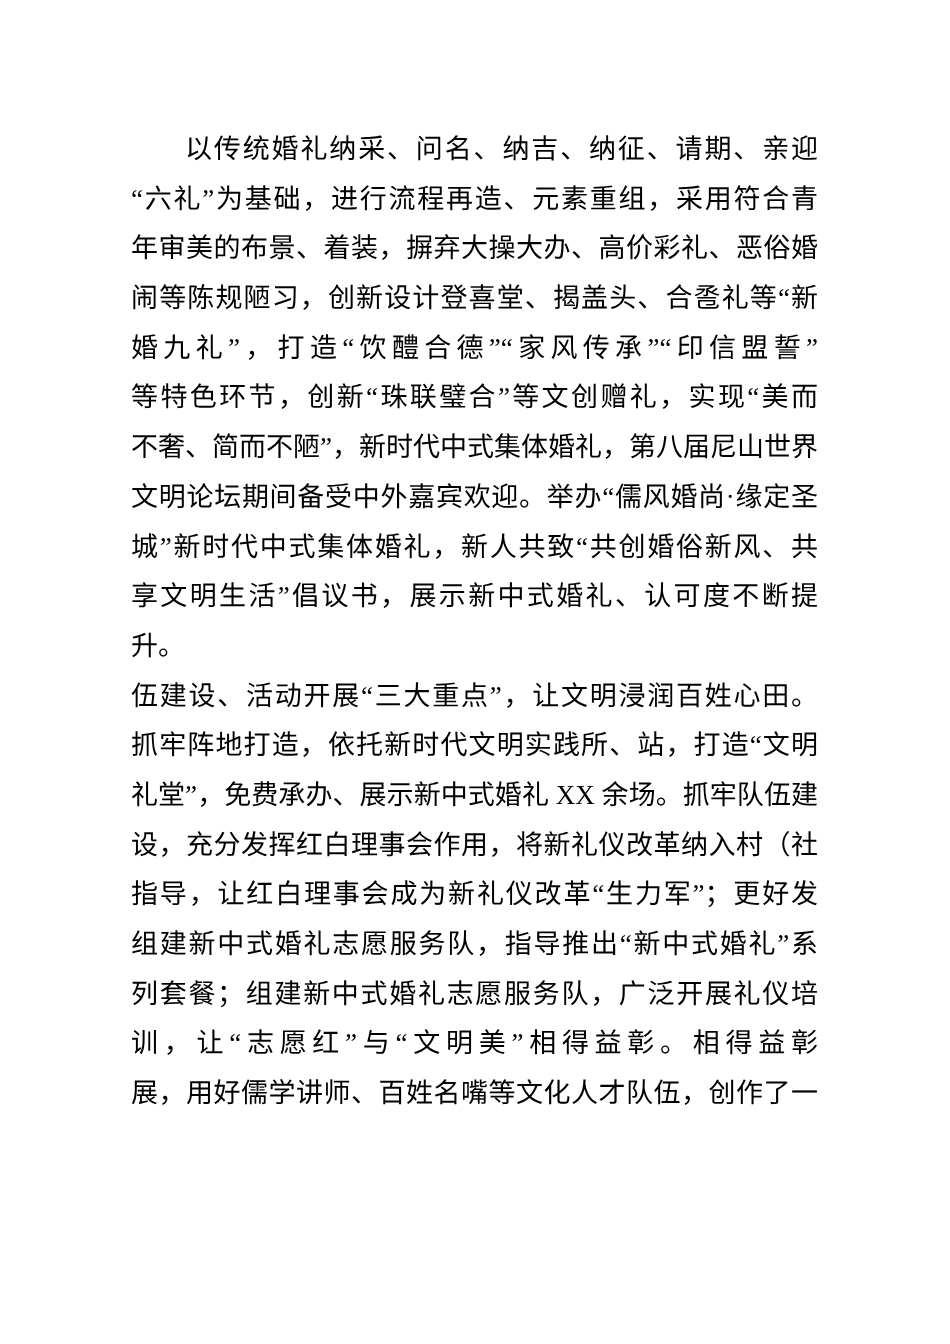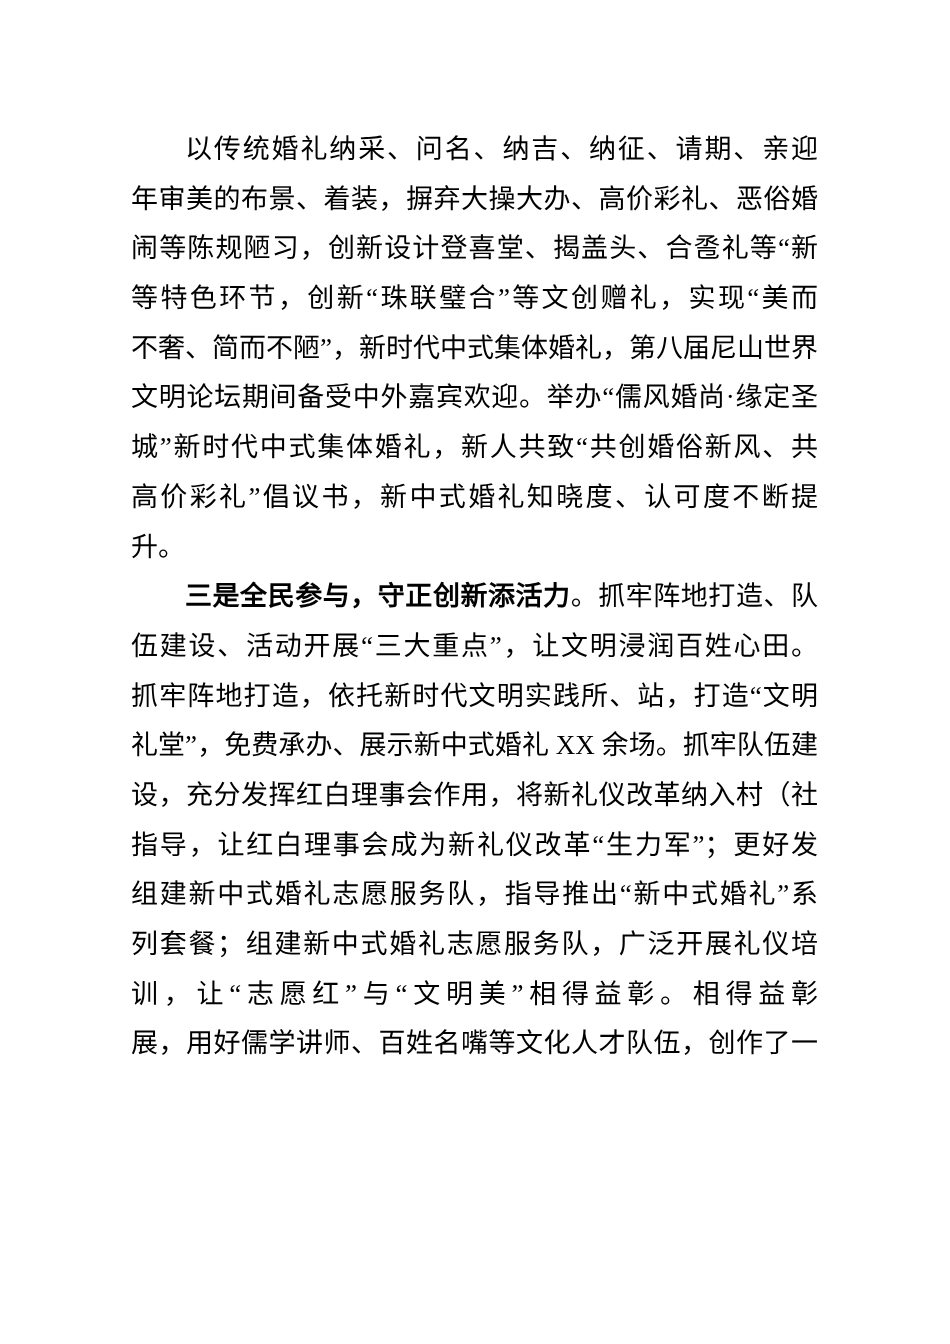--- a/index.html
+++ b/index.html
@@ -50,31 +50,32 @@
     font-weight: 700;
   }
 </style>
 </head>
 <body>
 
 <div class="page">
   <div class="doc">
       <div class="paragraph">
         <div class="line indent"><span class="run">以传统婚礼纳采、问名、纳吉、纳征、请期、亲迎</span></div>
+        <div class="line"><span class="run">“六礼”为基础，进行流程再造、元素重组，采用符合青</span></div>
         <div class="line"><span class="run">年审美的布景、着装，摒弃大操大办、高价彩礼、恶俗婚</span></div>
         <div class="line"><span class="run">闹等陈规陋习，创新设计登喜堂、揭盖头、合卺礼等“新</span></div>
+        <div class="line"><span class="run">婚九礼”，打造“饮醴合德”“家风传承”“印信盟誓”</span></div>
         <div class="line"><span class="run">等特色环节，创新“珠联璧合”等文创赠礼，实现“美而</span></div>
         <div class="line"><span class="run">不奢、简而不陋”，新时代中式集体婚礼，第八届尼山世界</span></div>
         <div class="line"><span class="run">文明论坛期间备受中外嘉宾欢迎。举办“儒风婚尚·缘定圣</span></div>
         <div class="line"><span class="run">城”新时代中式集体婚礼，新人共致“共创婚俗新风、共</span></div>
-        <div class="line"><span class="run">高价彩礼”倡议书，新中式婚礼知晓度、认可度不断提</span></div>
+        <div class="line"><span class="run">享文明生活”倡议书，展示新中式婚礼、认可度不断提</span></div>
         <div class="line no-fill"><span class="run">升。</span></div>
       </div>
       <div class="paragraph">
-        <div class="line indent"><span class="run run-bold">三是全民参与，守正创新添活力</span><span class="run">。抓牢阵地打造、队</span></div>
         <div class="line"><span class="run">伍建设、活动开展“三大重点”，让文明浸润百姓心田。</span></div>
         <div class="line"><span class="run">抓牢阵地打造，依托新时代文明实践所、站，打造“文明</span></div>
         <div class="line"><span class="run">礼堂”，免费承办、展示新中式婚礼 XX 余场。抓牢队伍建</span></div>
         <div class="line"><span class="run">设，充分发挥红白理事会作用，将新礼仪改革纳入村（社</span></div>
         <div class="line"><span class="run">指导，让红白理事会成为新礼仪改革“生力军”；更好发</span></div>
         <div class="line"><span class="run">组建新中式婚礼志愿服务队，指导推出“新中式婚礼”系</span></div>
         <div class="line"><span class="run">列套餐；组建新中式婚礼志愿服务队，广泛开展礼仪培</span></div>
         <div class="line"><span class="run">训，让“志愿红”与“文明美”相得益彰。相得益彰</span></div>
         <div class="line"><span class="run">展，用好儒学讲师、百姓名嘴等文化人才队伍，创作了一</span></div>
       </div>

